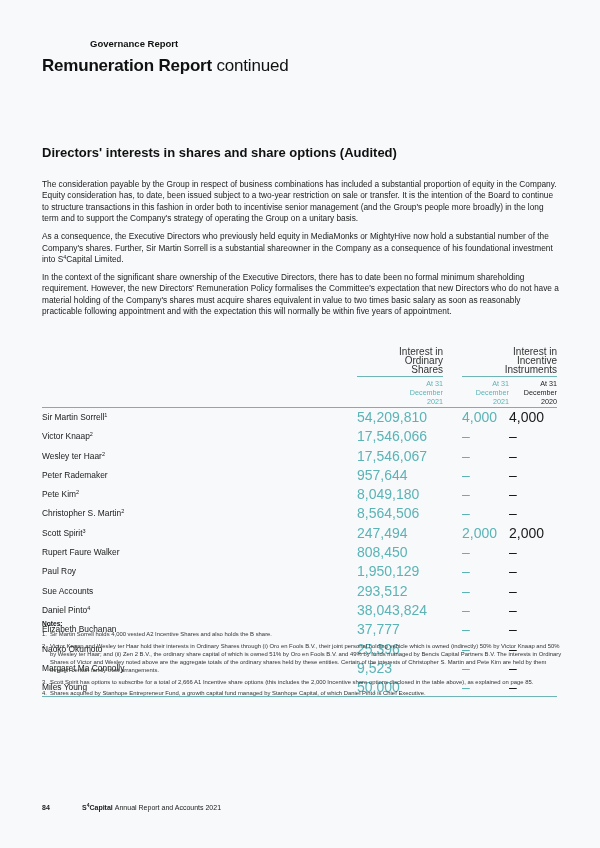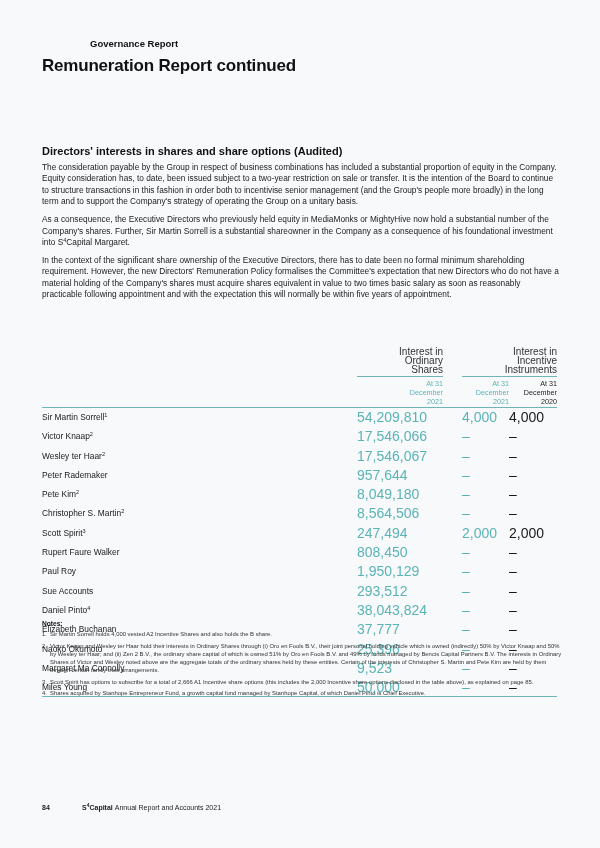--- a/index.html
+++ b/index.html
@@ -3,24 +3,24 @@
 <meta charset="utf-8">
 <style>
   * { box-sizing: border-box; margin: 0; padding: 0; }
   html, body { width: 600px; height: 848px; background: #f7f9fa; }
   body { font-family: "Liberation Sans", sans-serif; color: #1a1a1a; position: relative; overflow: hidden; }
   .page { position: absolute; left: 0; top: 0; width: 600px; height: 848px; }
 
   .section-label { position: absolute; left: 42px; top: 38px; font-size: 9.5px; font-weight: bold; color: #111; margin-left: 48px; }
   .page-title { position: absolute; left: 42px; top: 56px; font-size: 17px; color: #111; letter-spacing: -0.2px; }
   .page-title .bold { font-weight: 700; }
-  .page-title .light { font-weight: bold; }
+  .page-title .light { font-weight: normal; }
 
   .content { position: absolute; left: 42px; top: 145px; width: 520px; }
-  .heading { font-size: 11px; font-weight: bold; margin-bottom: 5px; color: #111; }
+  .heading { font-size: 13px; font-weight: bold; margin-bottom: 19px; color: #111; }
   .para { font-size: 8.3px; line-height: 11.4px; color: #222; margin-bottom: 6.5px; }
   sup { font-size: 5.5px; vertical-align: 3px; line-height: 0; }
 
   .table { position: absolute; left: 42px; top: 343px; width: 515px; font-size: 8.3px; }
   .hdr-groups { position: relative; height: 34px; }
   .hdr-grp { position: absolute; bottom: 0; text-align: right; font-size: 10px; line-height: 9px; color: #333; padding-bottom: 2px; border-bottom: 1.3px solid #6fb5b8; }
   .hdr-grp.g1 { left: 315px; width: 86px; }
   .hdr-grp.g2 { left: 420px; width: 95px; }
   .hdr-cols { position: relative; height: 31px; border-bottom: 1.3px solid #6fb5b8; }
   .hdr-col { position: absolute; top: 2px; text-align: right; font-size: 7.2px; line-height: 9px; }
@@ -56,21 +56,21 @@
 
   <div class="section-label">Governance Report</div>
   <div class="page-title">
     <span class="bold">Remuneration Report</span>
     <span class="light">continued</span>
   </div>
 
   <div class="content">
     <div class="heading">Directors' interests in shares and share options (Audited)</div>
     <p class="para">The consideration payable by the Group in respect of business combinations has included a substantial proportion of equity in the Company. Equity consideration has, to date, been issued subject to a two-year restriction on sale or transfer. It is the intention of the Board to continue to structure transactions in this fashion in order both to incentivise senior management (and the Group's people more broadly) in the long term and to support the Company's strategy of operating the Group on a unitary basis.</p>
-    <p class="para"><span>As a consequence, the Executive Directors who previously held equity in MediaMonks or MightyHive now hold a substantial number of the Company's shares. Further, Sir Martin Sorrell is a substantial shareowner in the Company as a consequence of his foundational investment into S</span><sup>4</sup><span>Capital Margaret.</span></p>
+    <p class="para"><span>As a consequence, the Executive Directors who previously held equity in MediaMonks or MightyHive now hold a substantial number of the Company's shares. Further, Sir Martin Sorrell is a substantial shareowner in the Company as a consequence of his foundational investment into S</span><sup>4</sup><span>Capital Limited.</span></p>
     <p class="para">In the context of the significant share ownership of the Executive Directors, there has to date been no formal minimum shareholding requirement. However, the new Directors' Remuneration Policy formalises the Committee's expectation that new Directors who do not have a material holding of the Company's shares must acquire shares equivalent in value to two times basic salary as soon as reasonably practicable following appointment and with the expectation this will normally be within five years of appointment.</p>
   </div>
 
   <div class="table">
     <div class="hdr-groups">
       <div class="hdr-grp g1">Interest in<br>Ordinary<br><span></span>Shares</div>
       <div class="hdr-grp g2">Interest in<br>Incentive Instruments</div>
     </div>
     <div class="hdr-cols">
       <div class="hdr-col c1 teal"><span>At 31</span><br><span>December</span><br><span>2021</span></div>

